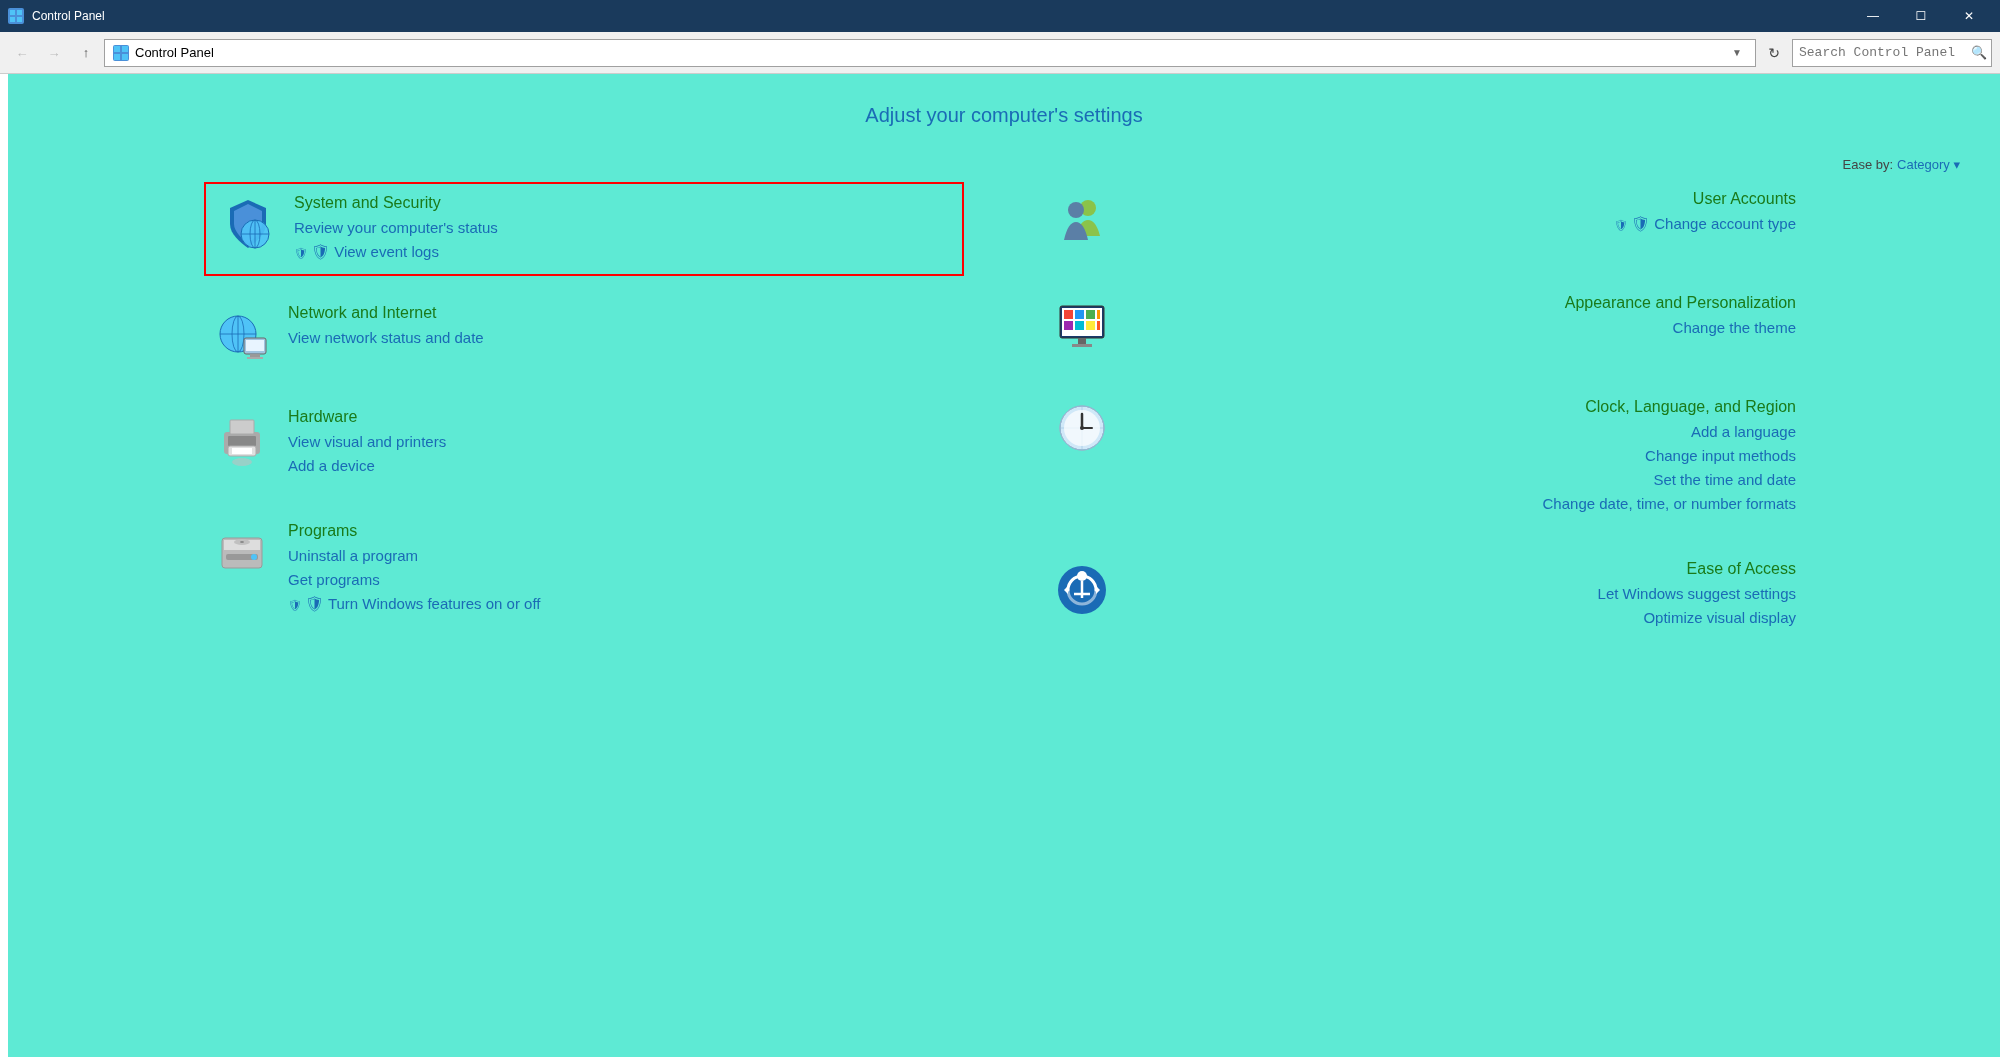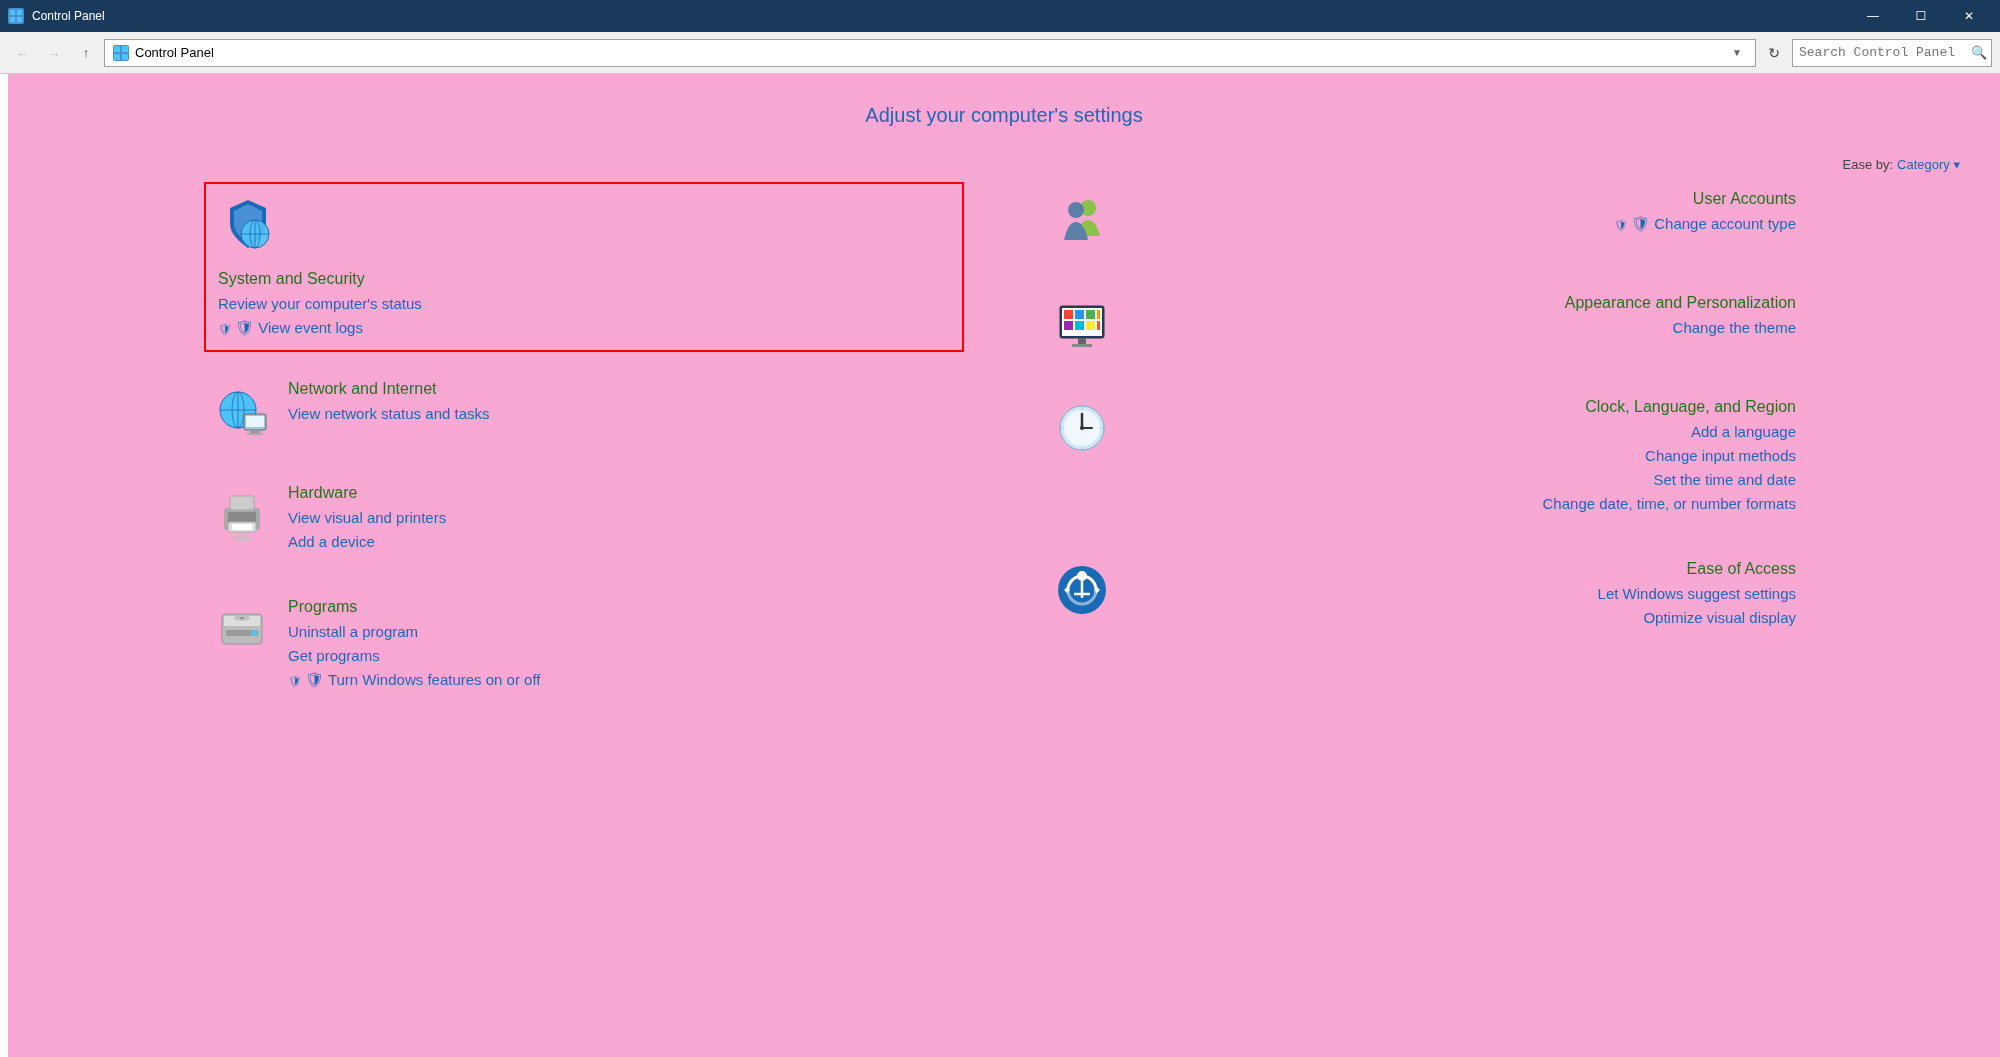--- a/index.html
+++ b/index.html
@@ -140,21 +140,21 @@
       flex: 1;
       font-size: 13px;
       color: #999;
       background: transparent;
       font-family: Liberation Mono, monospace;
     }
 
     
     .main-content {
       flex: 1;
-      background: #f9a8d4;
+      background: #5eead4;
       overflow: auto;
       padding: 30px 40px;
       margin-left: 8px;
     }
     .page-title {
       text-align: center;
       color: #1a6bb5;
       font-size: 20px;
       font-weight: normal;
       margin-bottom: 30px;
@@ -181,21 +181,20 @@
       display: flex;
       align-items: flex-start;
       margin-bottom: 28px;
       padding: 8px;
       gap: 16px;
     }
     .category-item.highlighted {
       border: 2px solid red;
       padding: 10px 12px;
       margin-bottom: 20px;
-      flex-direction: column;
     }
 
     .cat-icon {
       width: 60px;
       height: 60px;
       flex-shrink: 0;
       display: flex;
       align-items: center;
       justify-content: center;
     }
@@ -324,21 +323,21 @@
             <ellipse cx="24" cy="28" rx="6" ry="18" fill="none" stroke="#1a6bb5" stroke-width="0.8"></ellipse>
 
             <rect x="30" y="32" width="22" height="16" rx="2" fill="#a0c4e0" stroke="#666" stroke-width="1"></rect>
             <rect x="32" y="34" width="18" height="11" fill="#e8f4ff"></rect>
             <rect x="36" y="48" width="10" height="3" fill="#999"></rect>
             <rect x="33" y="51" width="16" height="2" fill="#aaa"></rect>
           </svg>
         </div>
         <div class="cat-content">
           <a class="cat-title">Network and Internet</a>
-          <a class="cat-link">View network status and tasks</a>
+          <a class="cat-link">View network status and date</a>
         </div>
       </div>
 
       <div class="category-item">
         <div class="cat-icon">
           <svg width="56" height="56" viewBox="0 0 56 56">
 
             <rect x="10" y="22" width="36" height="22" rx="3" fill="#aaa"></rect>
             <rect x="14" y="26" width="28" height="10" rx="1" fill="#888"></rect>
             <rect x="16" y="10" width="24" height="14" rx="1" fill="#ccc" stroke="#aaa" stroke-width="1"></rect>

